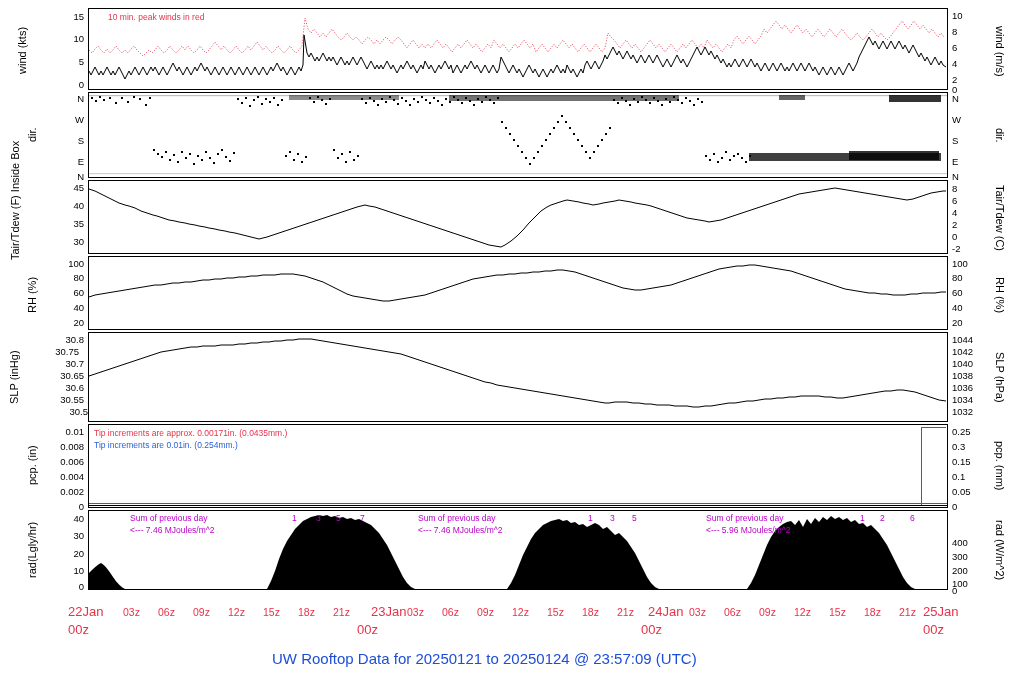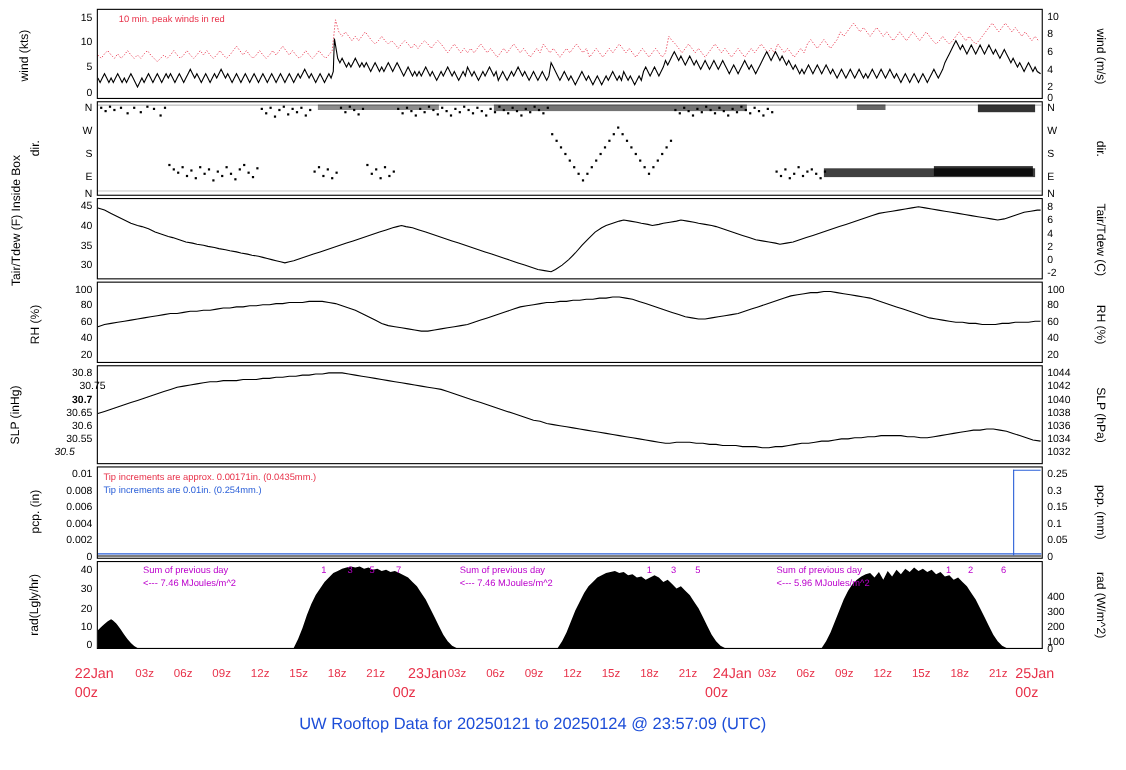--- a/index.html
+++ b/index.html
@@ -340,26 +340,26 @@
   <div class="ticklab" style="left:952px; top:317px;">20</div>
 
   <div class="panel" style="left:88px; top:332px; width:860px; height:90px;">
     <svg width="858" height="88" viewBox="0 0 858 88">
       <polyline fill="none" stroke="#000" stroke-width="1" points="0,43 6,41 12,39 18,37 24,35 30,33 36,31 42,29 48,27 54,25 60,23 66,21 72,19 78,18 84,17 90,16 96,15 102,14 108,14 114,13 120,13 126,13 132,12 138,12 144,12 150,11 156,11 162,10 168,10 174,9 180,9 186,8 192,8 198,7 204,7 210,6 216,6 222,6 228,7 234,8 240,9 246,10 252,11 258,12 264,13 270,14 276,15 282,16 288,17 294,18 300,19 306,20 312,21 318,23 324,25 330,27 336,29 342,31 348,33 354,35 360,37 366,39 372,41 378,43 384,45 390,47 396,49 402,50 408,52 414,53 420,54 426,55 432,56 438,57 444,58 450,59 456,60 462,61 468,62 474,63 480,64 486,65 492,66 498,67 504,68 510,69 516,70 520,70 526,69 532,69 538,69 544,70 550,70 556,71 562,71 568,72 574,72 580,72 586,73 592,73 598,73 604,74 610,74 616,73 622,73 628,72 634,71 640,70 646,70 652,69 658,68 664,68 670,67 676,66 682,66 688,65 694,65 700,64 706,64 712,63 718,63 724,63 730,63 736,64 742,64 748,65 754,65 760,64 766,63 772,62 778,61 784,60 790,59 796,58 802,58 808,57 814,57 820,58 826,59 832,61 838,63 844,65 850,67 857,68"></polyline>
     </svg>
   </div>
   <div class="ylab-left vert" style="left:8px; top:345px; height:64px; width:14px;">SLP (inHg)</div>
   <div class="ylab-right vert-r" style="left:992px; top:348px; height:58px; width:14px;">SLP (hPa)</div>
   <div class="ticklab tl-right" style="left:44px; top:334px; width:40px;">30.8</div>
-  <div class="ticklab tl-right" style="left:56px; top:346px; width:40px;">30.75</div>
-  <div class="ticklab tl-right" style="left:44px; top:358px; width:40px;font-weight:bold;">30.7</div>
+  <div class="ticklab tl-right" style="left:39px; top:346px; width:40px;">30.75</div>
+  <div class="ticklab tl-right" style="left:44px; top:358px; width:40px;">30.7</div>
   <div class="ticklab tl-right" style="left:44px; top:370px; width:40px;">30.65</div>
   <div class="ticklab tl-right" style="left:44px; top:382px; width:40px;">30.6</div>
   <div class="ticklab tl-right" style="left:44px; top:394px; width:40px;">30.55</div>
-  <div class="ticklab tl-right" style="left:28px; top:406px; width:40px;font-style:italic;">30.5</div>
+  <div class="ticklab tl-right" style="left:48px; top:406px; width:40px;">30.5</div>
   <div class="ticklab" style="left:952px; top:334px;">1044</div>
   <div class="ticklab" style="left:952px; top:346px;">1042</div>
   <div class="ticklab" style="left:952px; top:358px;">1040</div>
   <div class="ticklab" style="left:952px; top:370px;">1038</div>
   <div class="ticklab" style="left:952px; top:382px;">1036</div>
   <div class="ticklab" style="left:952px; top:394px;">1034</div>
   <div class="ticklab" style="left:952px; top:406px;">1032</div>
 
   <div class="panel" style="left:88px; top:424px; width:860px; height:84px;">
     <svg width="858" height="82" viewBox="0 0 858 82">

